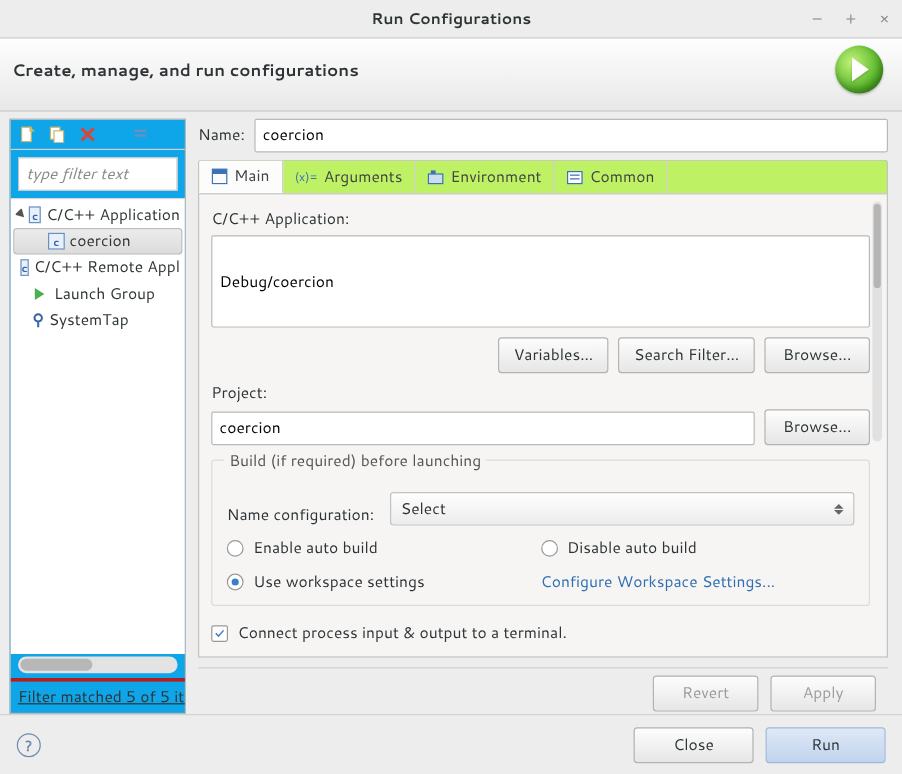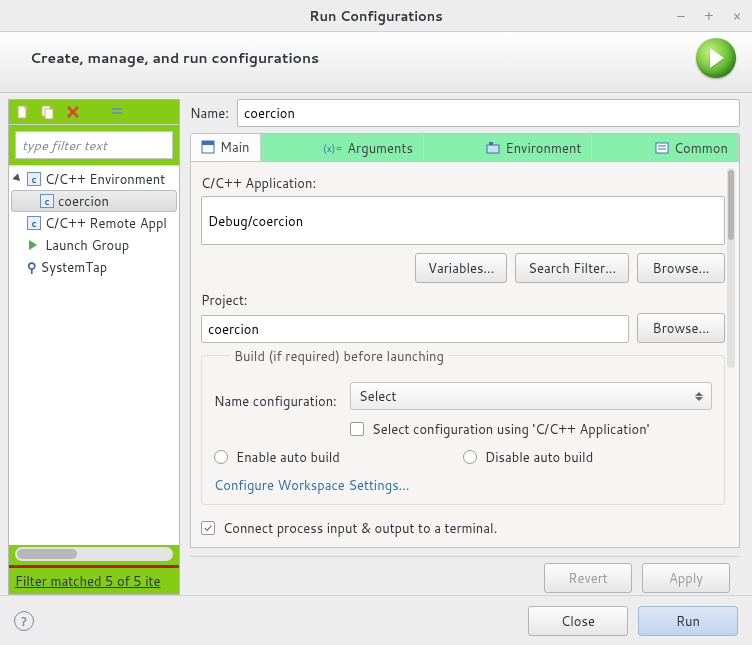--- a/index.html
+++ b/index.html
@@ -2,61 +2,61 @@
 <html><head>
 <meta charset="utf-8">
 <style>
 * { box-sizing: border-box; margin: 0; padding: 0; font-family: "Cantarell", "Ubuntu", sans-serif; font-size: 13px; }
 body { background: #ededed; width: 752px; height: 645px; overflow: hidden; color: #2e3436; }
 .titlebar { height: 32px; background: #ededed; display: flex; align-items: center; justify-content: center; position: relative; border-bottom: 1px solid #d0d0d0; }
 .titlebar .title { font-weight: bold; }
 .winbtns { position: absolute; right: 8px; display: flex; gap: 14px; }
 .winbtn { width: 14px; height: 14px; color: #888; cursor: default; display:flex;align-items:center;justify-content:center;}
 .header { display:flex; align-items:center; padding:6px 16px 14px 10px; background: linear-gradient(#fefefe,#e8e8e8); border-bottom:1px solid #c9c9c9; }
-.header-text { font-weight:bold; font-size:14px;margin-left:20px; }
+.header-text { font-weight:bold; font-size:14px; }
 .runicon { margin-left:auto; width:40px; height:40px; border-radius:50%; background: radial-gradient(circle at 35% 35%, #c3f37b, #5bb82c 60%, #2a7d13); box-shadow: inset -2px -4px 6px rgba(0,0,0,.25), 0 1px 2px rgba(0,0,0,.3); position:relative; }
 .runicon::after { content:""; position:absolute; left:14px; top:10px; border-left:14px solid #fff; border-top:10px solid transparent; border-bottom:10px solid transparent; filter: drop-shadow(0 1px 1px rgba(0,0,0,.2)); }
 .body { display:flex; padding:6px 8px 0 8px; gap:6px; height: 502px; }
-.left { width:172px; display:flex; flex-direction:column; border:1px solid #b8b8b8; background:#84cc16; }
+.left { width:147px; display:flex; flex-direction:column; border:1px solid #b8b8b8; background:#0ea5e9; }
 .left-toolbar { display:flex; gap:9px; padding:4px 6px; border-bottom:1px solid #d0d0d0; }
 .tbicon { width:16px; height:16px; display:flex; align-items:center; justify-content:center; }
 .filter { margin:6px; padding:4px 6px; border:1px solid #c5c5c5; background:#fff; color:#888; font-style:italic; }
 .tree { flex:1; background:#fff; border-top:1px solid #d9d9d9; padding-top:2px; overflow:hidden; }
 .tree-row { display:flex; align-items:center; height:22px; padding:0 4px; gap:4px; white-space:nowrap; }
 .tree-row.child { padding-left:30px; }
 .tree-row.selected { background: linear-gradient(#ececec,#dcdcdc); border:1px solid #bcbcbc; border-radius:3px; margin:0 2px; padding-left:28px; }
 .tree-row.top { padding-left:4px; }
 .twisty { width:10px; height:10px; }
 .cicon { width:14px; height:14px; border:1px solid #6a8fc1; background:#e8f0fb; display:flex;align-items:center;justify-content:center; font-size:9px; color:#3865a4; font-weight:bold; }
 .gicon-run { width:14px;height:14px; position:relative;}
 .gicon-run::before{content:"";position:absolute;left:2px;top:2px;border-left:8px solid #4caf50;border-top:5px solid transparent;border-bottom:5px solid transparent;}
 .gicon-probe { color:#3865a4; font-weight:bold;}
 .scrollh { height:14px; margin:2px 6px 4px 6px; background:#e3e3e3; border-radius:7px; position:relative; }
 .scrollh::after{content:"";position:absolute;left:2px;top:2px;width:60px;height:10px;background:#b7b7b7;border-radius:5px;}
 .matchbar { padding:4px 6px; border-top:3px solid #b91c1c; white-space:nowrap; overflow:hidden;text-decoration:underline;}
 .right { flex:1; display:flex; flex-direction:column; }
 .name-row { display:flex; align-items:center; gap:8px; padding:0 4px 6px 4px; }
 .name-row label { font-size:13px; }
 .txt { flex:1; padding:4px 6px; border:1px solid #b9b9b9; background:#fff; border-radius:2px; font-size:13px; }
-.tabstrip { display:flex; background:#86efac; border:1px solid #c2c2c2; border-bottom:none; border-radius:3px 3px 0 0; margin:0 4px;justify-content:space-between;}
+.tabstrip { display:flex; background:#bef264; border:1px solid #c2c2c2; border-bottom:none; border-radius:3px 3px 0 0; margin:0 4px;}
 .tab { padding:4px 10px; display:flex; align-items:center; gap:5px; border-right:1px solid #d0d0d0; color:#444; }
 .tab.active { background:#fcfcfc; border-bottom:2px solid #fff; margin-bottom:-1px; font-weight:500; }
 .tabicon { width:14px;height:14px; }
 .tabbody { border:1px solid #c2c2c2; background:#f6f5f4; margin:0 4px; padding:10px 14px 10px 10px; flex:1; display:flex; flex-direction:column; overflow:hidden; position:relative;}
 .tabbody .scv { position:absolute; right:4px; top:6px; width:8px; height:200px; background:#e1e1e1; border-radius:4px;}
 .tabbody .scv::after{content:"";position:absolute;left:1px;top:2px;width:6px;height:70px;background:#b5b5b5;border-radius:3px;}
 .flabel { margin:2px 0 4px 0; }
 .row { display:flex; gap:8px; align-items:flex-end; }
 .btn { padding:5px 12px; background:linear-gradient(#fdfdfd,#e6e6e6); border:1px solid #b3b3b3; border-radius:3px; min-width:88px; text-align:center; }
 .btn.wide { min-width:110px; }
 .btn.primary { background:linear-gradient(#dfe8f6,#c0d4ee); border-color:#9fb9db; }
 .btn[data-disabled="true"] { color:#9c9c9c; }
 .rjust { justify-content:flex-end; }
 .group { border:1px solid #dcdcdc; border-radius:3px; padding:26px 12px 10px 12px; margin-top:12px; position:relative; }
-.group-title { position:absolute; top:-9px; left:28px; background:#f6f5f4; padding:0 4px; color:#555; }
+.group-title { position:absolute; top:-9px; left:10px; background:#f6f5f4; padding:0 4px; color:#555; }
 .sel { flex:1; padding:4px 8px; border:1px solid #c3c3c3; background:linear-gradient(#fefefe,#ececec); border-radius:3px; display:flex; align-items:center; }
 .sel .caret { margin-left:auto; display:flex;flex-direction:column;gap:1px;}
 .caret span{width:0;height:0;border-left:4px solid transparent;border-right:4px solid transparent;}
 .caret .u{border-bottom:4px solid #666;}
 .caret .d{border-top:4px solid #666;}
 .chk, .rad { width:14px;height:14px;border:1px solid #999;background:#fff;display:inline-flex;align-items:center;justify-content:center;border-radius:2px;flex-shrink:0;}
 .rad{border-radius:50%;}
 .rad.checked::after{content:"";width:6px;height:6px;border-radius:50%;background:#3b7fc4;}
 .chk.checked::after{content:"✓";font-size:11px;color:#3b7fc4;font-weight:bold;line-height:1;}
 .optrow { display:flex; gap:8px; align-items:center; margin-top:10px; }
@@ -114,21 +114,21 @@
           </svg>
         </span>
     </div>
     <div class="filter">type filter text</div>
     <div class="tree">
       <div class="tree-row top">
         <svg class="twisty">
             <path d="M1 1 L8 5 L1 9 Z" fill="#555" transform="rotate(45 5 5)"></path>
           </svg>
         <span class="cicon">c</span>
-        <span>C/C++ Environment</span>
+        <span>C/C++ Application</span>
       </div>
       <div class="tree-row child selected">
         <span class="cicon">c</span>
         <span>coercion</span>
       </div>
       <div class="tree-row top">
         <svg class="twisty" style="visibility:hidden"></svg>
         <span class="cicon">c</span>
         <span>C/C++ Remote Appl</span>
       </div>
@@ -200,35 +200,35 @@
         <div class="row">
           <span style="width:128px">Name configuration:</span>
           <div class="sel">
             <span>Select</span>
             <span class="caret">
                 <span class="u"></span>
                 <span class="d"></span>
               </span>
           </div>
         </div>
-        <div class="optrow" style="padding-left:136px;">
-          <span class="chk"></span>
-          <span>Select configuration using 'C/C++ Application'</span>
+        <div class="two">
+          <div>
+            <span class="rad"></span>
+            <span>Enable auto build</span>
+          </div>
+          <div>
+            <span class="rad"></span>
+            <span>Disable auto build</span>
+          </div>
         </div>
         <div class="two">
           <div>
-            <span class="rad"></span>
-            <span>Enable auto build</span>
-          </div>
-          <div>
-            <span class="rad"></span>
-            <span>Disable auto build</span>
-          </div>
-        </div>
-        <div class="two">
+            <span class="rad checked"></span>
+            <span>Use workspace settings</span>
+          </div>
           <div>
             <span class="link">Configure Workspace Settings...</span>
           </div>
         </div>
       </div>
 
       <div class="optrow" style="margin-top:14px;">
         <span class="chk checked"></span>
         <span>Connect process input &amp; output to a terminal.</span>
       </div>

